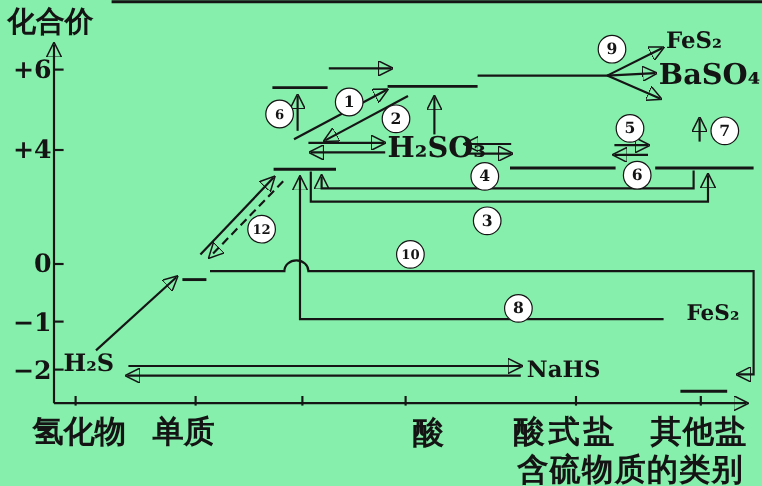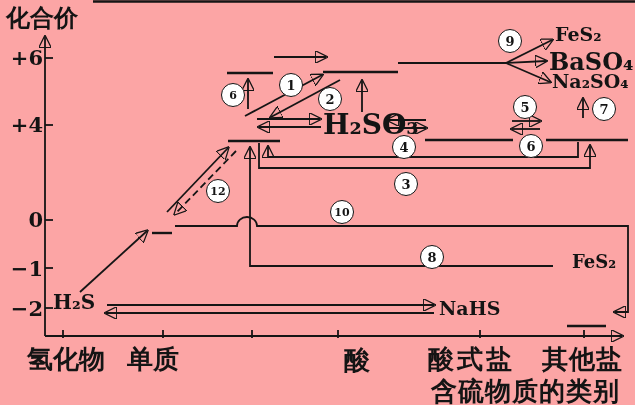--- a/index.html
+++ b/index.html
@@ -1,16 +1,16 @@
 <!DOCTYPE html>
 <html><head>
 <meta charset="utf-8">
 <style>
   html,body{margin:0;padding:0;background:#fff;}
-  .stage{position:relative;width:635px;height:405px;background:#fca5a5;color:#141414;overflow:hidden;
+  .stage{position:relative;width:635px;height:405px;background:#86efac;color:#141414;overflow:hidden;
          font-family:"DejaVu Serif",serif;}
   svg.lines{position:absolute;left:0;top:0;}
   svg.lines line, svg.lines path, svg.lines polyline{stroke:#151515;fill:none;}
   .lbl{position:absolute;white-space:nowrap;color:#141414;}
   .f{font-family:"DejaVu Serif",serif;font-weight:600;}
   .cjk{font-family:"DejaVu Sans",sans-serif;font-weight:bold;}
   .yt{width:42px;text-align:right;font-size:21px;font-weight:600;}
   .circ{position:absolute;width:22px;height:22px;border:1.7px solid #141414;border-radius:50%;
         background:#fff;display:flex;align-items:center;justify-content:center;
         font-family:"DejaVu Serif",serif;font-weight:bold;font-size:13px;line-height:1;z-index:3;}
@@ -94,25 +94,24 @@
 
   <div class="lbl cjk" style="left:27px;top:342px;font-size:26px;">氢化物</div>
   <div class="lbl cjk" style="left:127px;top:342px;font-size:26px;">单质</div>
   <div class="lbl cjk" style="left:344px;top:343px;font-size:26px;">酸</div>
   <div class="lbl cjk" style="left:428px;top:342px;font-size:26px;letter-spacing:3px;">酸式盐</div>
   <div class="lbl cjk" style="left:542px;top:342px;font-size:26px;letter-spacing:1px;">其他盐</div>
   <div class="lbl cjk" style="left:431px;top:374px;font-size:26px;letter-spacing:1px;">含硫物质的类别</div>
 
   <div class="lbl f" style="left:53px;top:290px;font-size:20px;">H₂S</div>
   <div class="lbl f" style="left:439px;top:297px;font-size:19px;">NaHS</div>
-  <div class="lbl f" style="left:323px;top:108px;font-size:28px;">H₂SO₃</div>
+  <div class="lbl f" style="left:323px;top:108px;font-size:24px;">H₂SO₃</div>
   <div class="lbl f" style="left:572px;top:251px;font-size:18px;">FeS₂</div>
   <div class="lbl f" style="left:555px;top:23px;font-size:19px;">FeS₂</div>
   <div class="lbl f" style="left:549px;top:47px;font-size:24px;">BaSO₄</div>
-  <div class="lbl f" style="left:552px;top:70px;font-size:19px;">Na₂SO₄</div>
 
   <div class="circ" style="left:279px;top:73px;">1</div>
   <div class="circ" style="left:318px;top:87px;">2</div>
   <div class="circ" style="left:394px;top:172px;">3</div>
   <div class="circ" style="left:392px;top:135px;">4</div>
   <div class="circ" style="left:513px;top:95px;">5</div>
   <div class="circ" style="left:519px;top:134px;">6</div>
   <div class="circ" style="left:592px;top:97px;">7</div>
   <div class="circ" style="left:420px;top:245px;">8</div>
   <div class="circ" style="left:498px;top:29px;">9</div>

